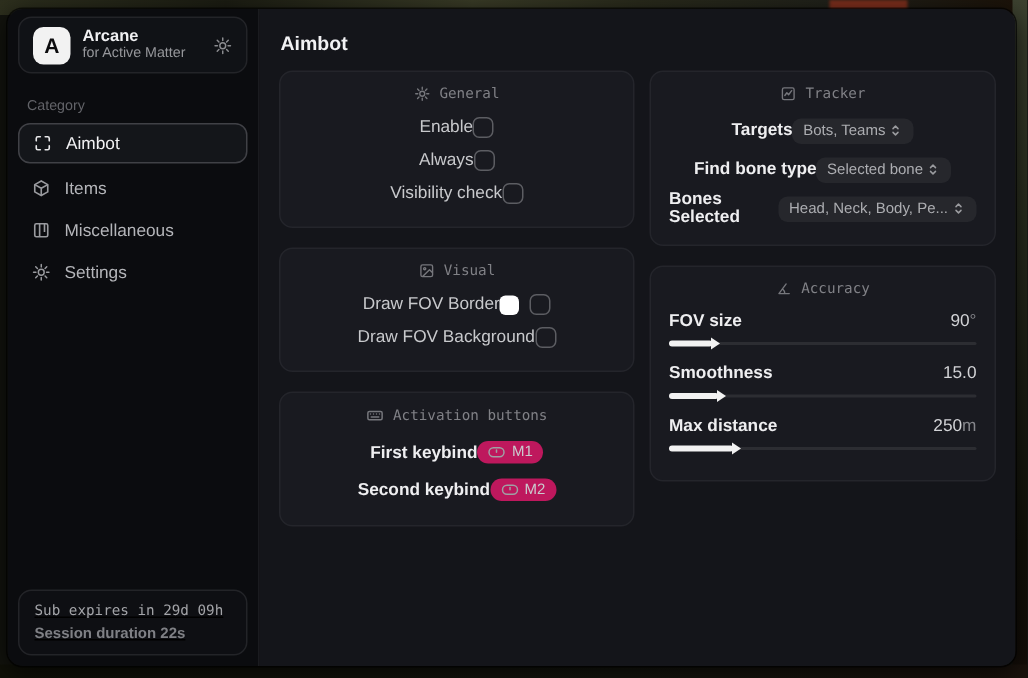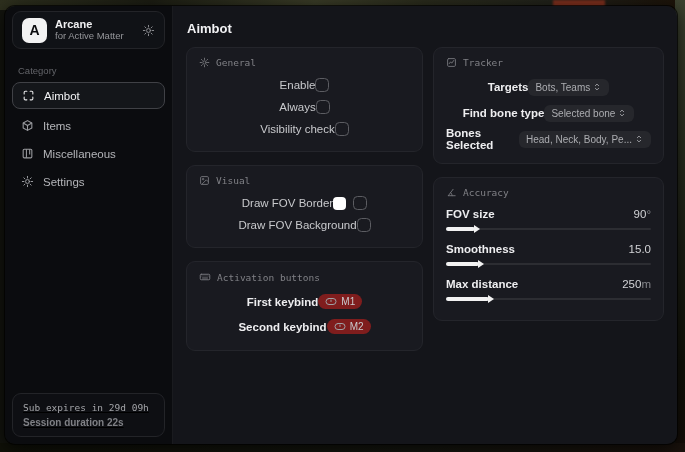--- a/index.html
+++ b/index.html
@@ -49,33 +49,33 @@
   
   .main { flex:1; background:#14151a; position:relative; }
   .page-title { position:absolute; left:14px; top:15px; color:#f2f2f4; font-size:13px; font-weight:bold; }
 
   .col { position:absolute; top:41px; display:flex; flex-direction:column; gap:13px; }
   .col-left  { left:13px;  width:237px; }
   .col-right { left:260px; width:231px; }
 
   .card { background:#191a20; border:1px solid #24252b; border-radius:9px; padding:9px 12px 11px 12px; }
   .sec-head { display:flex; align-items:center; gap:6px; color:#808186;
-              font-family:"DejaVu Sans Mono", monospace; font-size:9.5px; margin-bottom:6px; }
+              font-family:"DejaVu Sans Mono", monospace; font-size:9.5px; margin-bottom:6px;justify-content:center; }
   .sec-head .sicon { display:flex; color:#76777c; }
 
   .row { display:flex; align-items:center; justify-content:center; height:22px; }
   .row-label { color:#c8c9cc; font-size:11.5px; }
   .row-label.strong { color:#eeeef0; font-weight:bold; }
   .row-right { display:flex; align-items:center; gap:7px; }
 
   .checkbox { width:14px; height:14px; border:1.5px solid #5c5d62; border-radius:4.5px; background:transparent; }
   .swatch { width:13px; height:13px; border-radius:4px; }
 
   .kb-row { height:25px; }
-  .badge { display:flex; align-items:center; gap:4px; background:#7f1d1d; border-radius:8px;
+  .badge { display:flex; align-items:center; gap:4px; background:#be185d; border-radius:8px;
            padding:2px 7px; color:#caCbce; color:#cacbce; font-size:10px; }
   .badge .bicon { display:flex; color:#9fa0a4; }
 
   .sel-row { height:26px; }
   .select { display:flex; align-items:center; gap:2px; background:#26272c; border-radius:6px;
             padding:3px 7px; color:#acadb1; font-size:10px; max-width:146px; white-space:nowrap; }
   .select .uicon { display:flex; color:#9a9b9f; flex-shrink:0; }
 
   .slider-group { margin-top:2px; }
   .slider-top { display:flex; justify-content:space-between; align-items:center; height:19px; }

